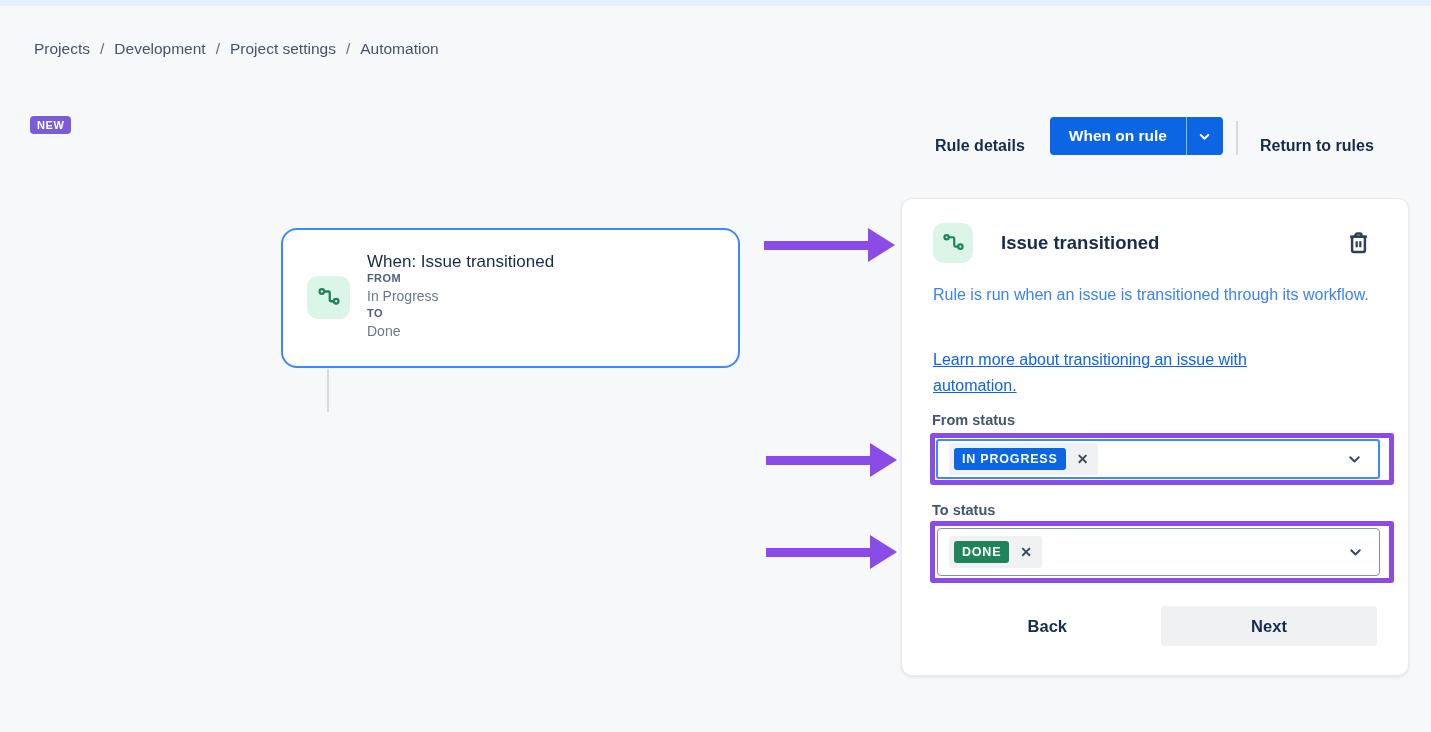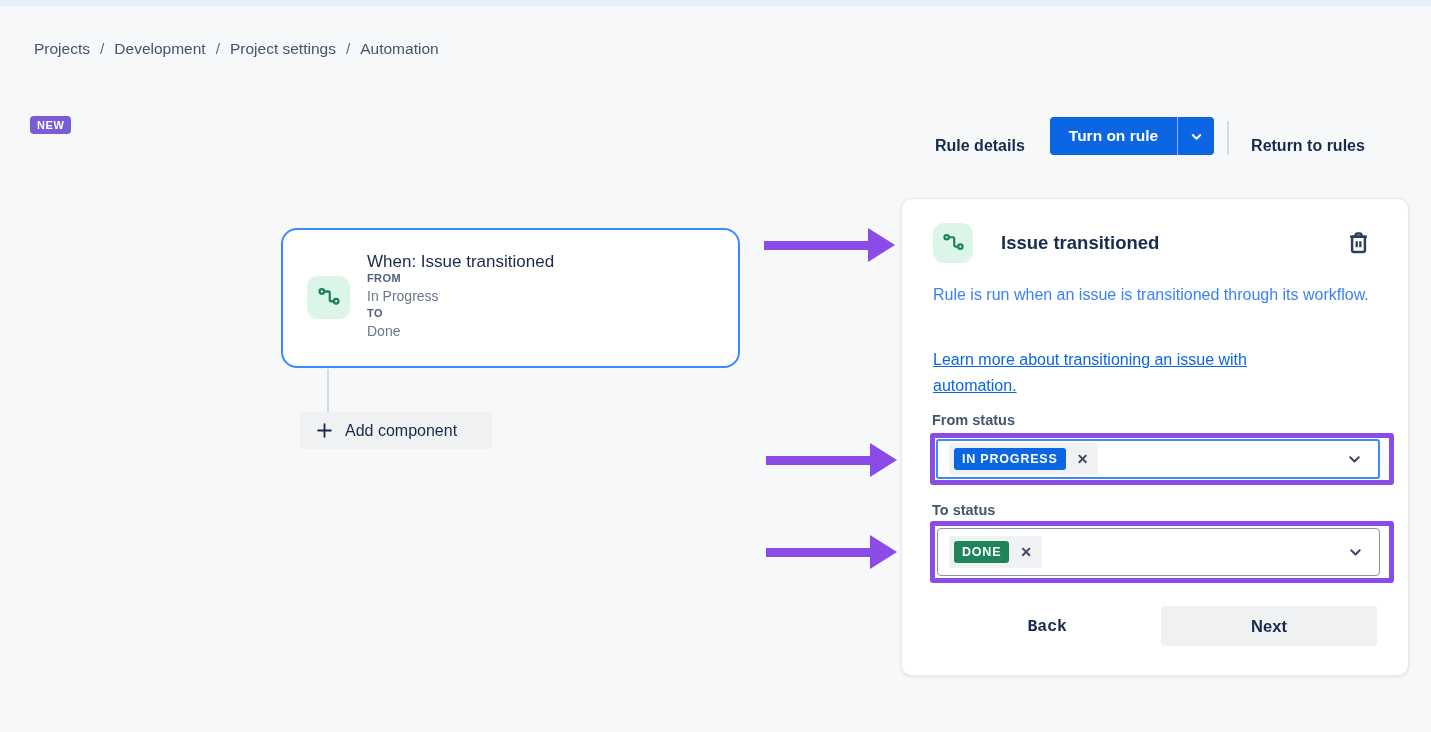--- a/index.html
+++ b/index.html
@@ -69,21 +69,21 @@
   .select-normal { border:1px solid #8590A2; border-radius:4px; }
   .select .chevron { position:absolute; right:15px; top:50%; transform:translateY(-50%); display:flex; }
 
   .chip { background:#F0F1F3; border-radius:3px; display:flex; align-items:center; padding:5px 10px 5px 5px; gap:11px; }
   .lozenge { color:#fff; font-size:12.5px; font-weight:700; letter-spacing:0.8px; padding:4px 8px; border-radius:3px; line-height:1.15; }
   .loz-blue { background:#0C66E4; }
   .loz-green { background:#1F845A; }
   .chip .x { font-size:14px; font-weight:700; color:#3A4760; line-height:1; cursor:pointer; }
 
   .panel-footer { position:absolute; left:0; right:31px; top:407px; height:40px; display:flex; align-items:center; justify-content:flex-end; }
-  .back-btn { font-size:16.5px; font-weight:600; color:#172B4D; background:none; border:none; cursor:pointer; margin-right:94px; font-family:Liberation Mono, monospace; }
+  .back-btn { font-size:16.5px; font-weight:600; color:#172B4D; background:none; border:none; cursor:pointer; margin-right:94px; font-family:Liberation Sans, sans-serif; }
   .next-btn { width:216px; height:40px; background:#F0F1F3; border:none; border-radius:4px; font-size:16.5px; font-weight:600; color:#172B4D; cursor:pointer; font-family:inherit; }
 
   
   .anno-arrow { position:absolute; display:flex; align-items:center; }
   .anno-arrow .shaft { width:104px; height:9px; background:#8A4BE6; }
   .anno-arrow .head { width:0; height:0; border-top:17px solid transparent; border-bottom:17px solid transparent; border-left:27px solid #8A4BE6; }
   .arrow-1 { left:764px; top:228px; }
   .arrow-2 { left:766px; top:443px; }
   .arrow-3 { left:766px; top:535px; }
 </style>
@@ -103,21 +103,21 @@
     <span class="crumb">Automation</span>
   </nav>
 
   <div class="page-title-row">
     <span class="new-badge">NEW</span>
   </div>
 
   <div class="header-actions">
     <span class="rule-details">Rule details</span>
     <div class="split-btn">
-      <div class="main">Turn on rule</div>
+      <div class="main">When on rule</div>
       <div class="arrow-seg">
         <span style="display:flex">
           <svg width="15" height="15" viewBox="0 0 24 24" fill="none" stroke="#ffffff" stroke-width="3.2" stroke-linecap="round" stroke-linejoin="round">
               <path d="M6 9.5 L12 15.5 L18 9.5"></path>
             </svg>
         </span>
       </div>
     </div>
     <div class="hdr-divider"></div>
     <span class="return-rules">Return to rules</span>
@@ -135,28 +135,20 @@
       <div class="t-title">When: Issue transitioned</div>
       <div class="caps-label">FROM</div>
       <div class="caps-value">In Progress</div>
       <div class="caps-label">TO</div>
       <div class="caps-value">Done</div>
     </div>
   </div>
 
   <div class="connector"></div>
 
-  <div class="add-component">
-    <span style="display:flex">
-      <svg width="19" height="19" viewBox="0 0 24 24" fill="none" stroke="#172B4D" stroke-width="2.3" stroke-linecap="round">
-          <path d="M12 4 V20 M4 12 H20"></path>
-        </svg>
-    </span>
-    <span class="lbl">Add component</span>
-  </div>
 
   <div class="panel">
     <div class="panel-header">
       <div class="mint-icon">
         <svg width="25" height="25" viewBox="0 0 24 24" fill="none" stroke="#1F845A" stroke-width="2.1" stroke-linecap="round" stroke-linejoin="round">
           <circle cx="5.4" cy="6" r="2.1"></circle>
           <path d="M7.6 6 H11.4 a1.3 1.3 0 0 1 1.3 1.3 V13.7 a1.3 1.3 0 0 0 1.3 1.3 H16.4"></path>
           <circle cx="18.6" cy="15" r="2.1"></circle>
         </svg>
       </div>

